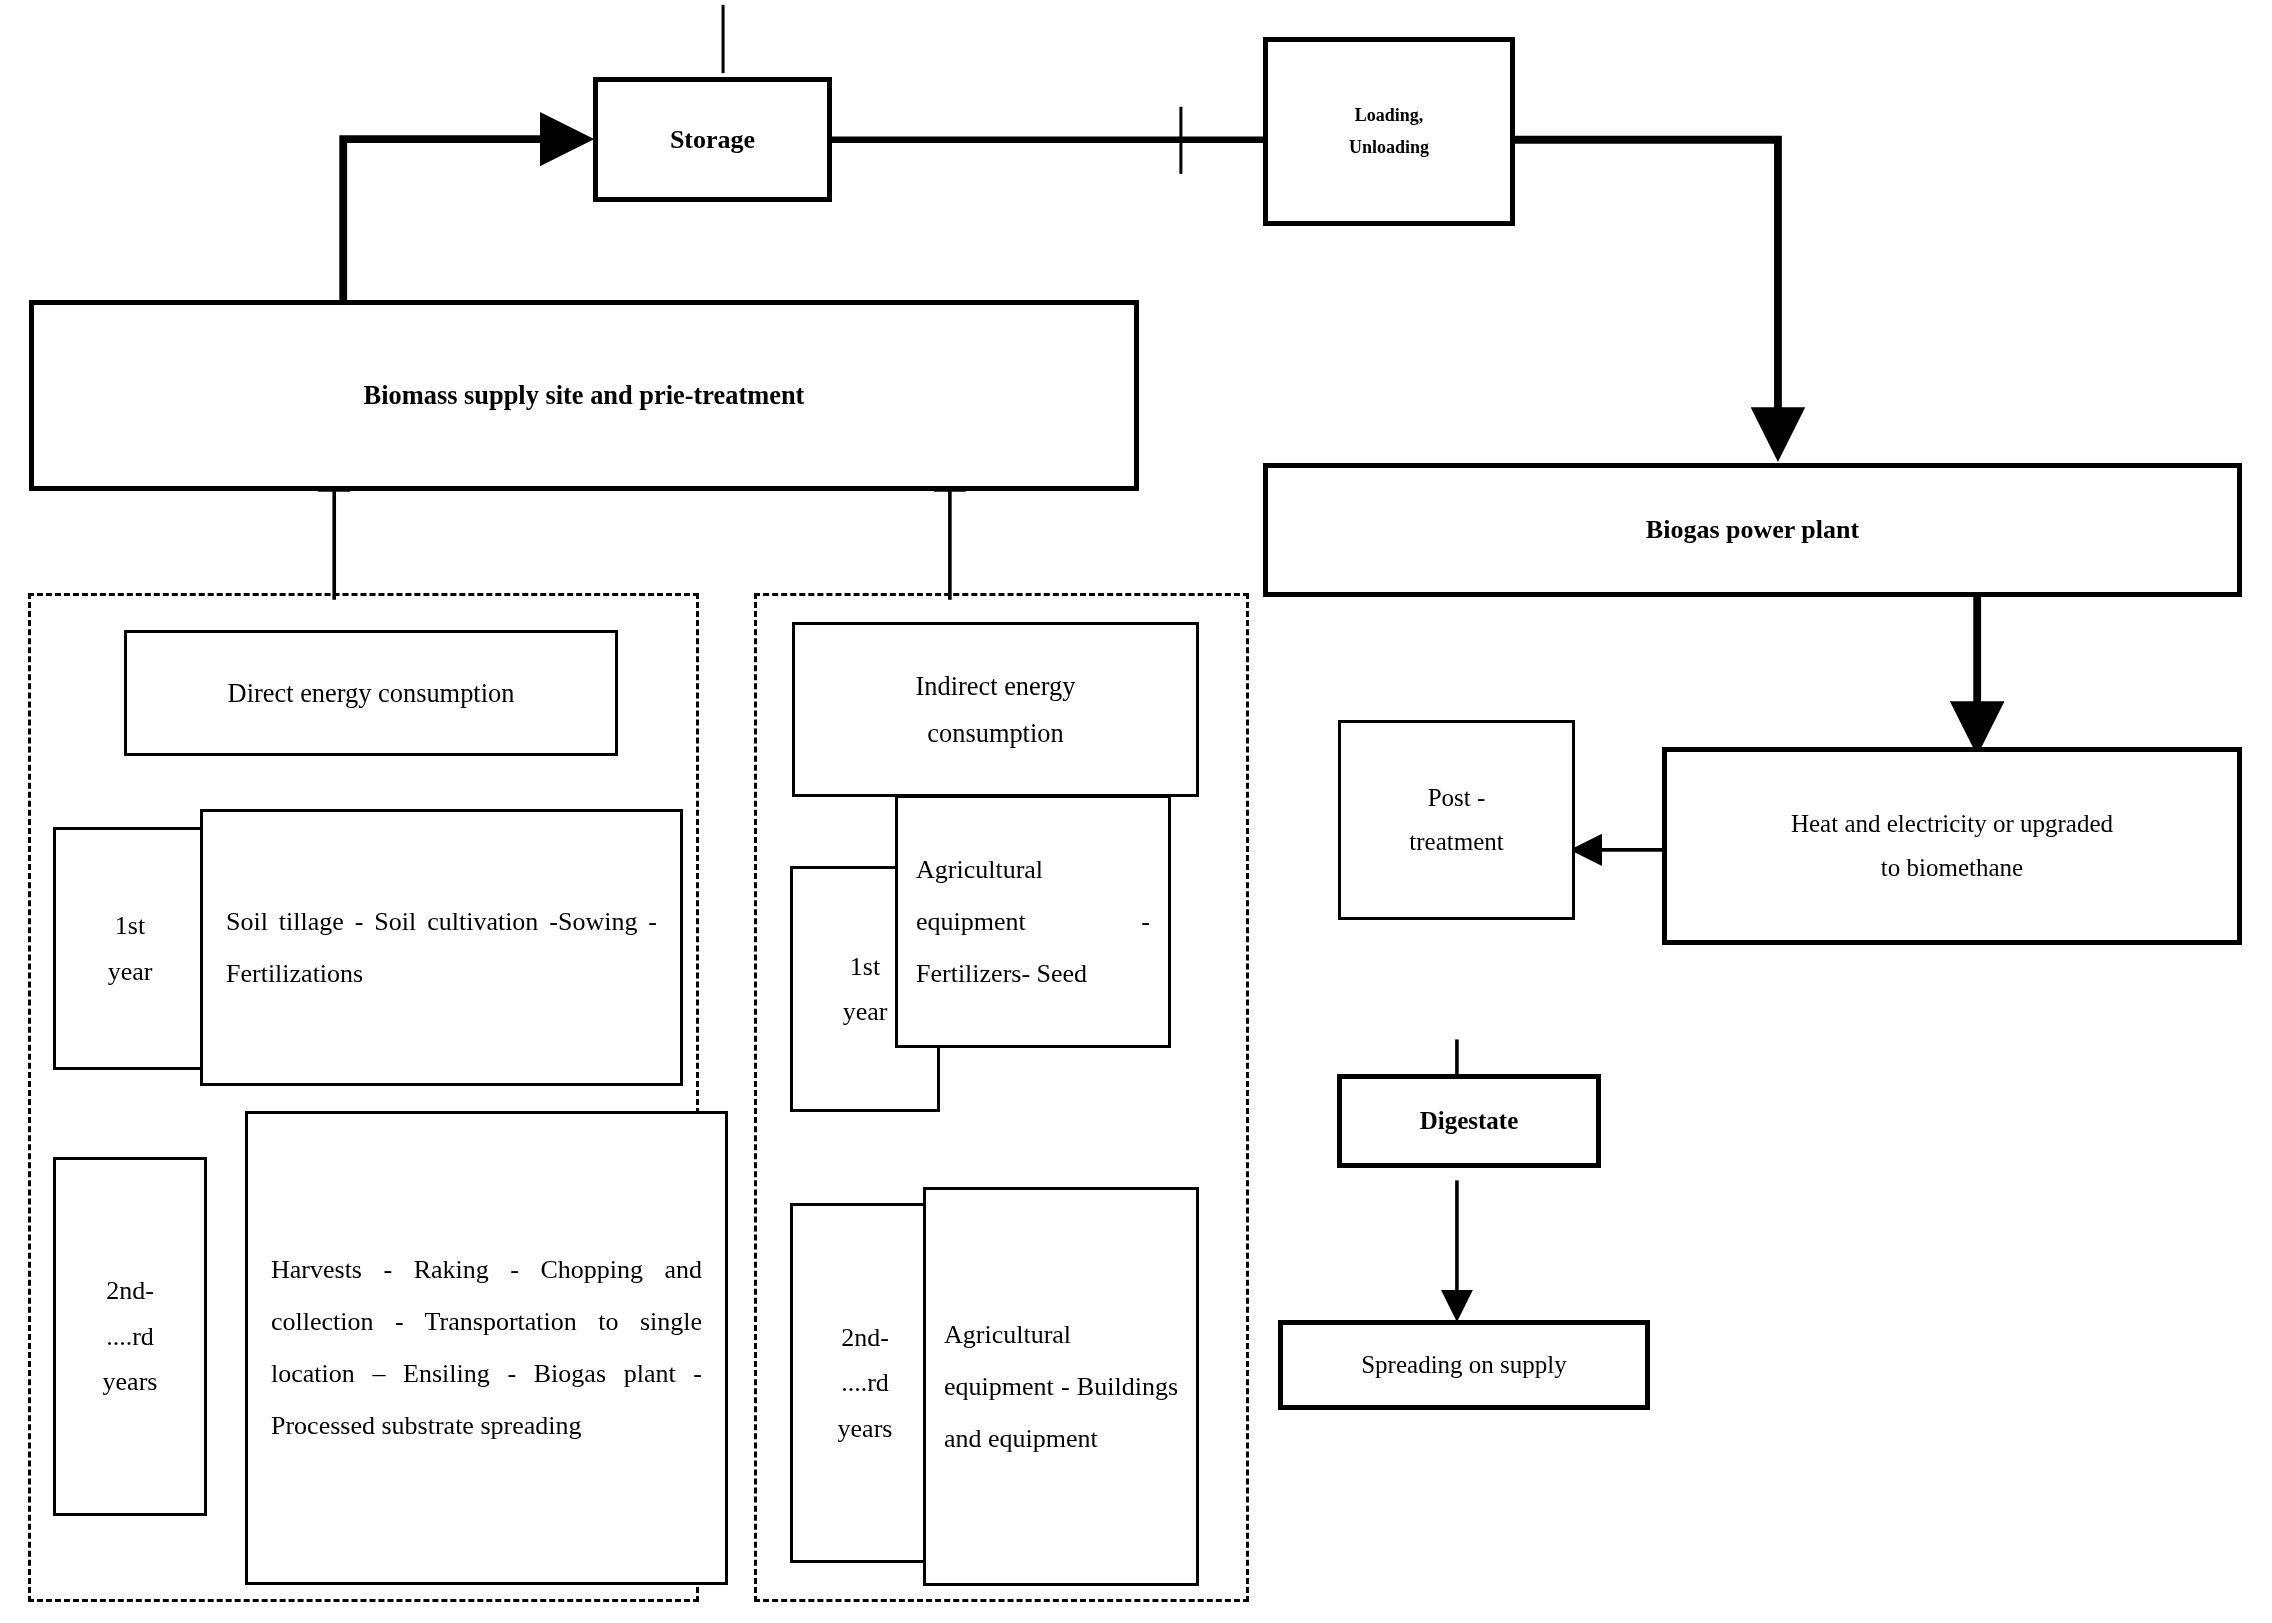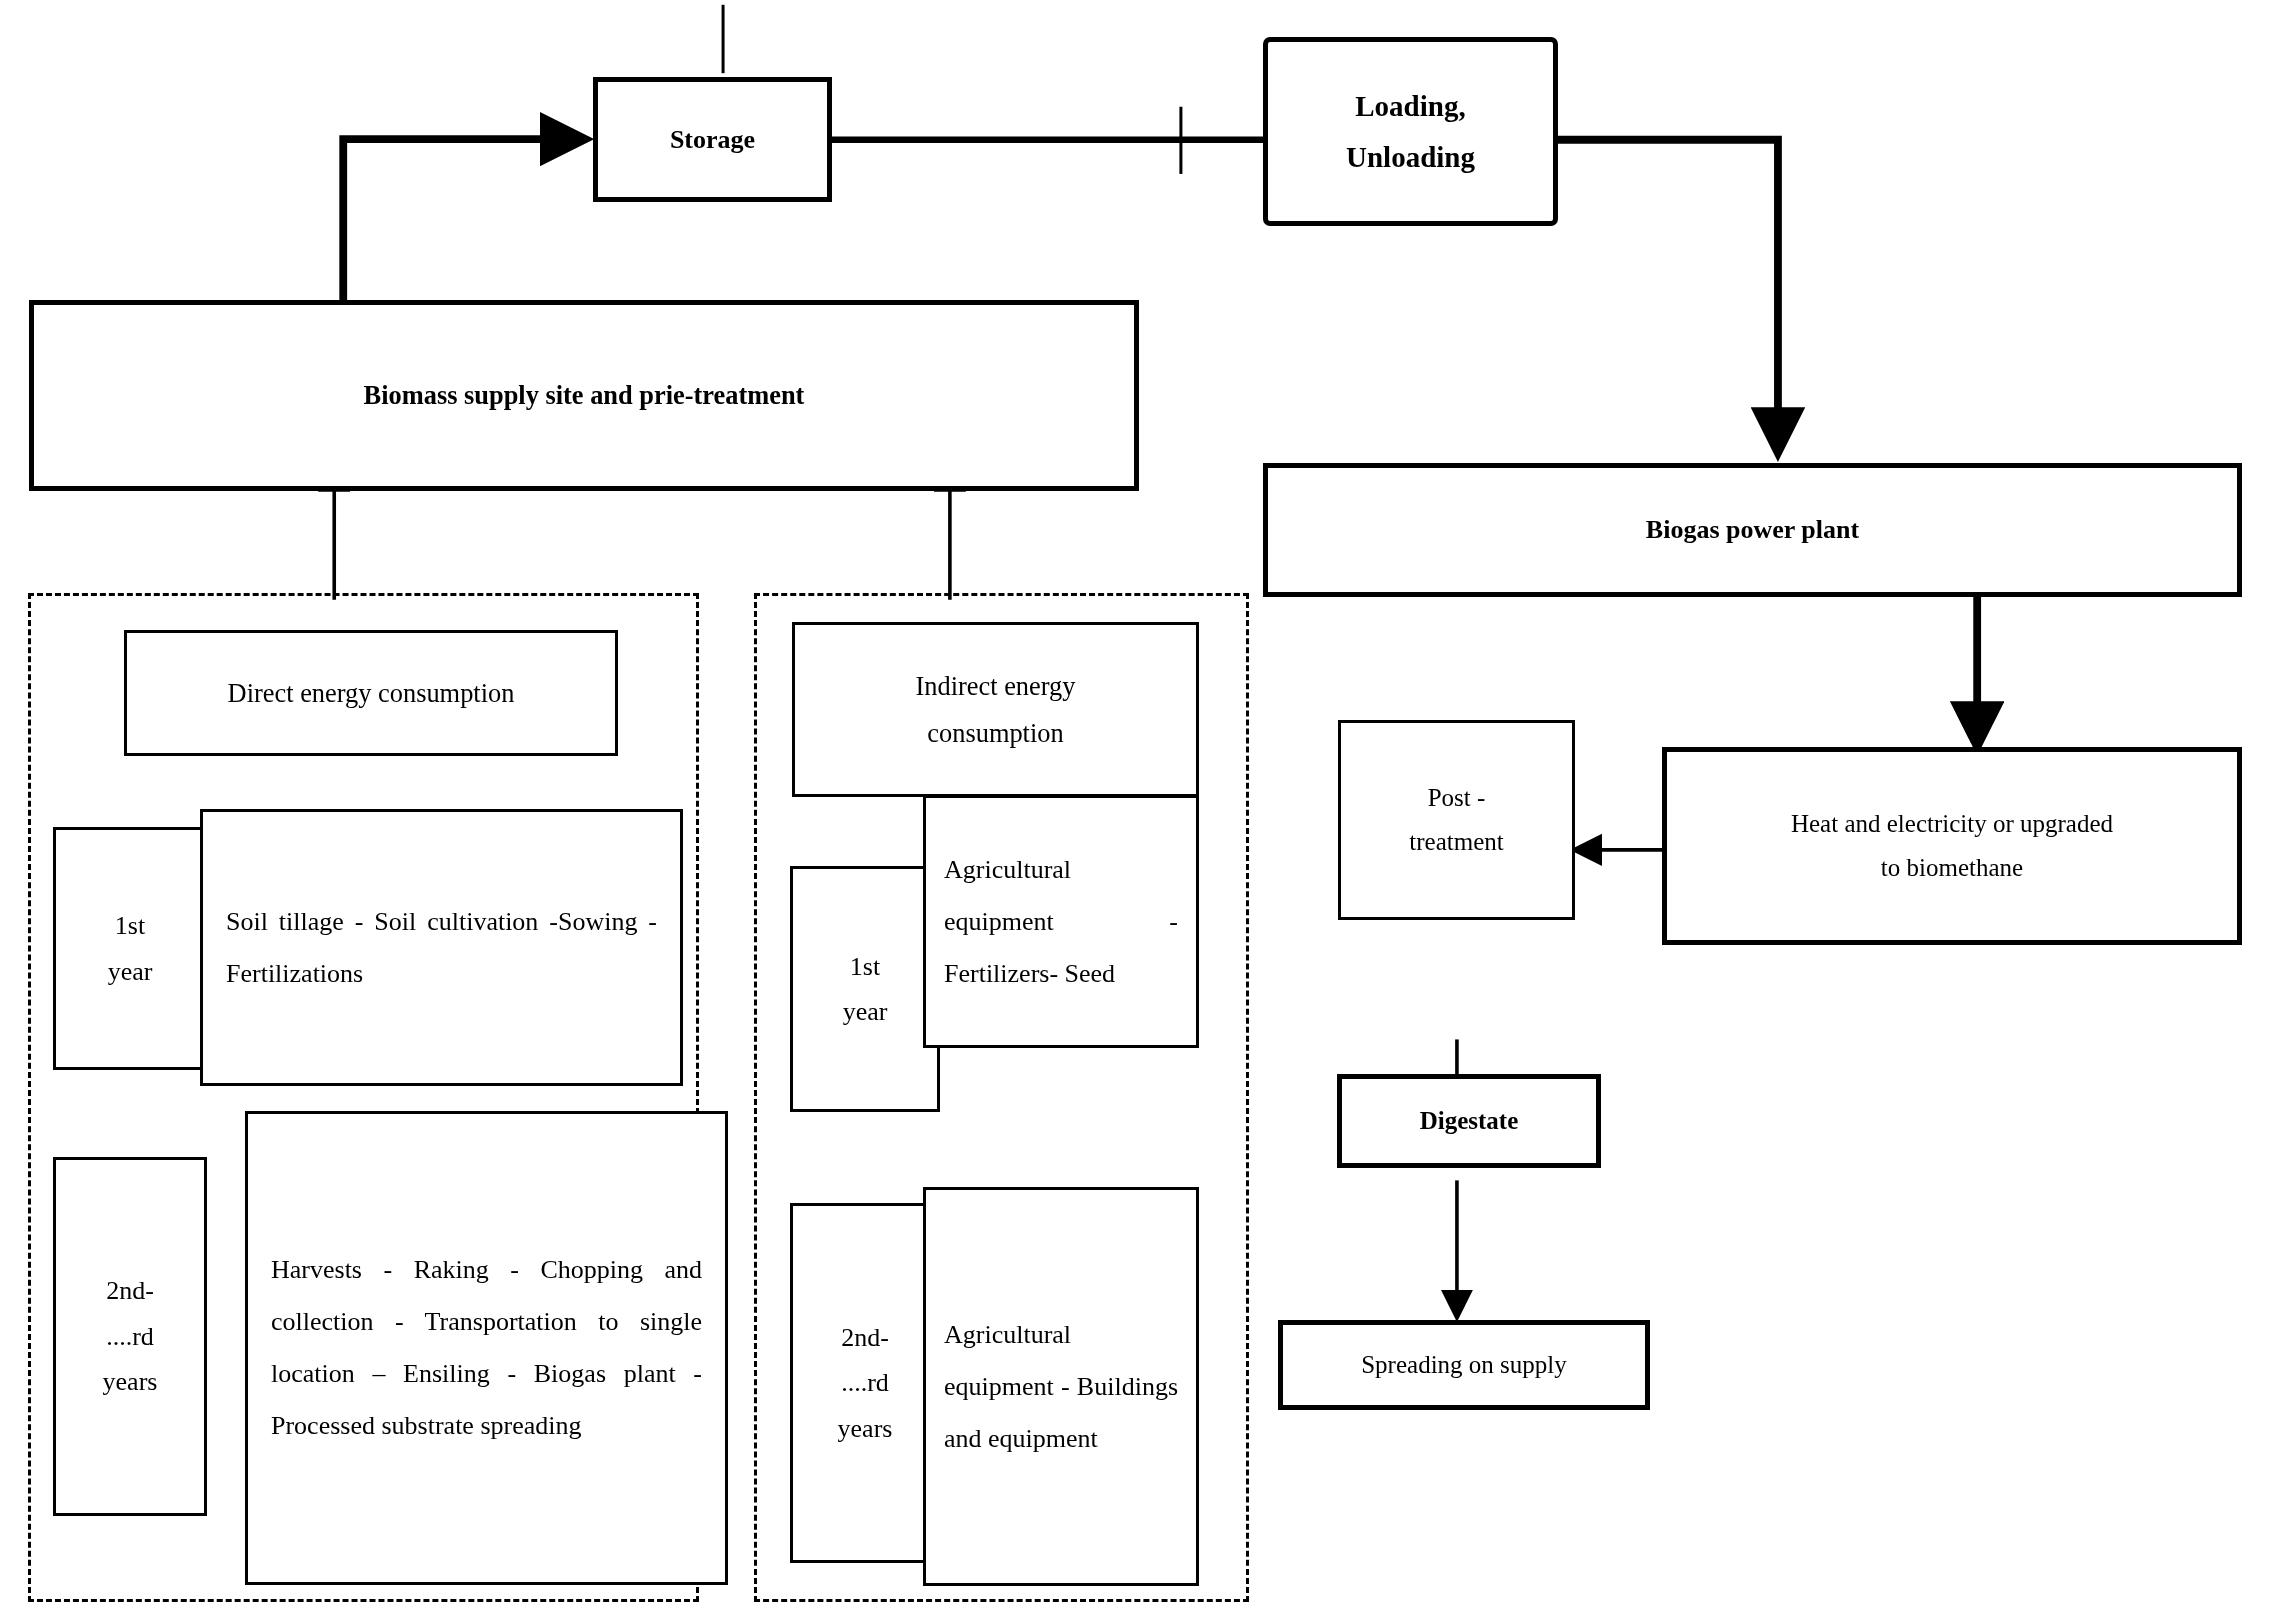--- a/index.html
+++ b/index.html
@@ -83,21 +83,21 @@
 
     <line x1="557" y1="1000" x2="557" y2="775" stroke="#000" stroke-width="6" marker-end="url(#ah-thin)"></line>
 
     <line x1="1583" y1="1000" x2="1583" y2="775" stroke="#000" stroke-width="6" marker-end="url(#ah-thin)"></line>
   </svg>
 
   <div class="box heavy bold-text" style="left:593px; top:77px; width:239px; height:125px; font-size:26px;">
     <span class="txt">Storage</span>
   </div>
 
-  <div class="box heavy bold-text" style="left:1263px; top:37px; width:295px; height:189px; font-size:29px;border-radius:7px;">
+  <div class="box heavy bold-text" style="left:1263px; top:37px; width:252px; height:189px; font-size:18px;">
     <div style="width:100%;">
       <span class="txt">Loading,</span>
       <span class="txt">Unloading</span>
     </div>
   </div>
 
   <div class="box heavy bold-text" style="left:29px; top:300px; width:1110px; height:191px; font-size:26.4px;">
     <span class="txt">Biomass supply site and prie-treatment</span>
   </div>
 
@@ -162,21 +162,21 @@
       <span class="txt">consumption</span>
     </div>
   </div>
 
   <div class="box thin" style="left:790px; top:866px; width:150px; height:246px; font-size:26px;">
     <div style="width:100%;">
       <span class="txt">1st</span>
       <span class="txt">year</span>
     </div>
   </div>
-  <div class="box thin" style="left:923px; top:795px; width:276px; height:253px; font-size:26px; padding:0 18px;">
+  <div class="box thin" style="left:895px; top:795px; width:276px; height:253px; font-size:26px; padding:0 18px;">
     <span class="just">Agricultural equipment - Fertilizers- Seed</span>
   </div>
 
   <div class="box thin" style="left:790px; top:1203px; width:150px; height:360px; font-size:26px;">
     <div style="width:100%;">
       <span class="txt">2nd-</span>
       <span class="txt">....rd</span>
       <span class="txt">years</span>
     </div>
   </div>

